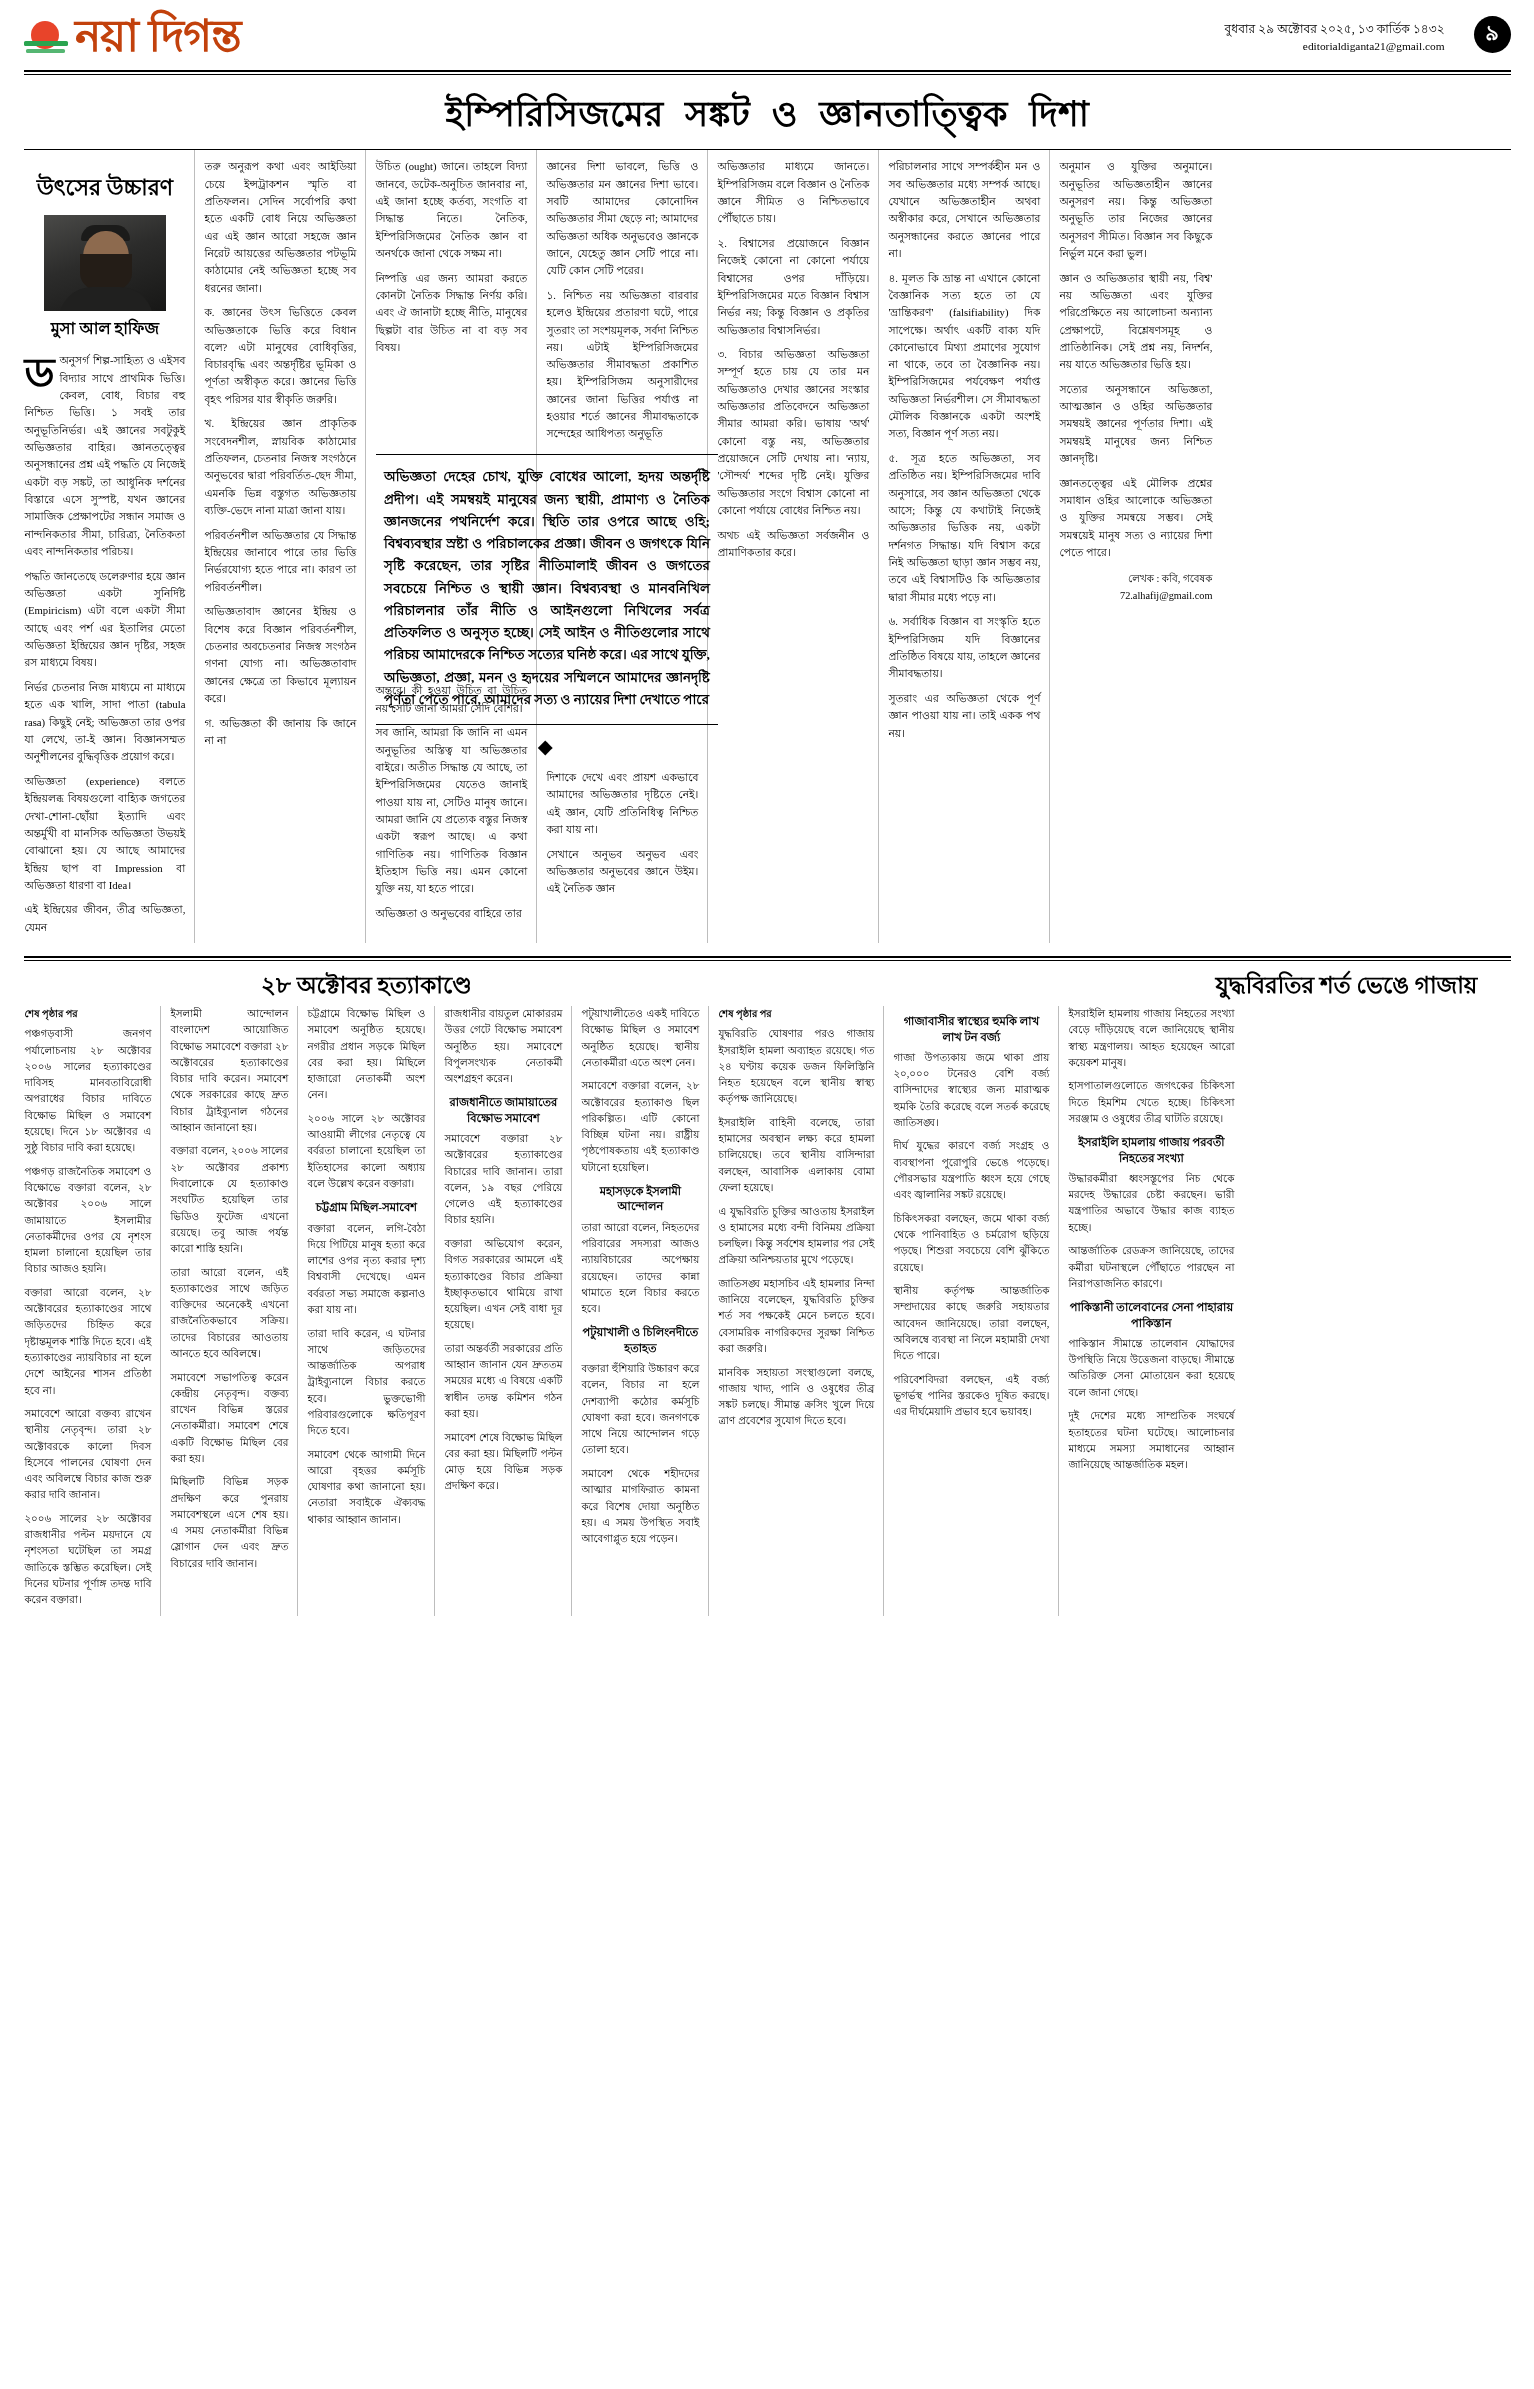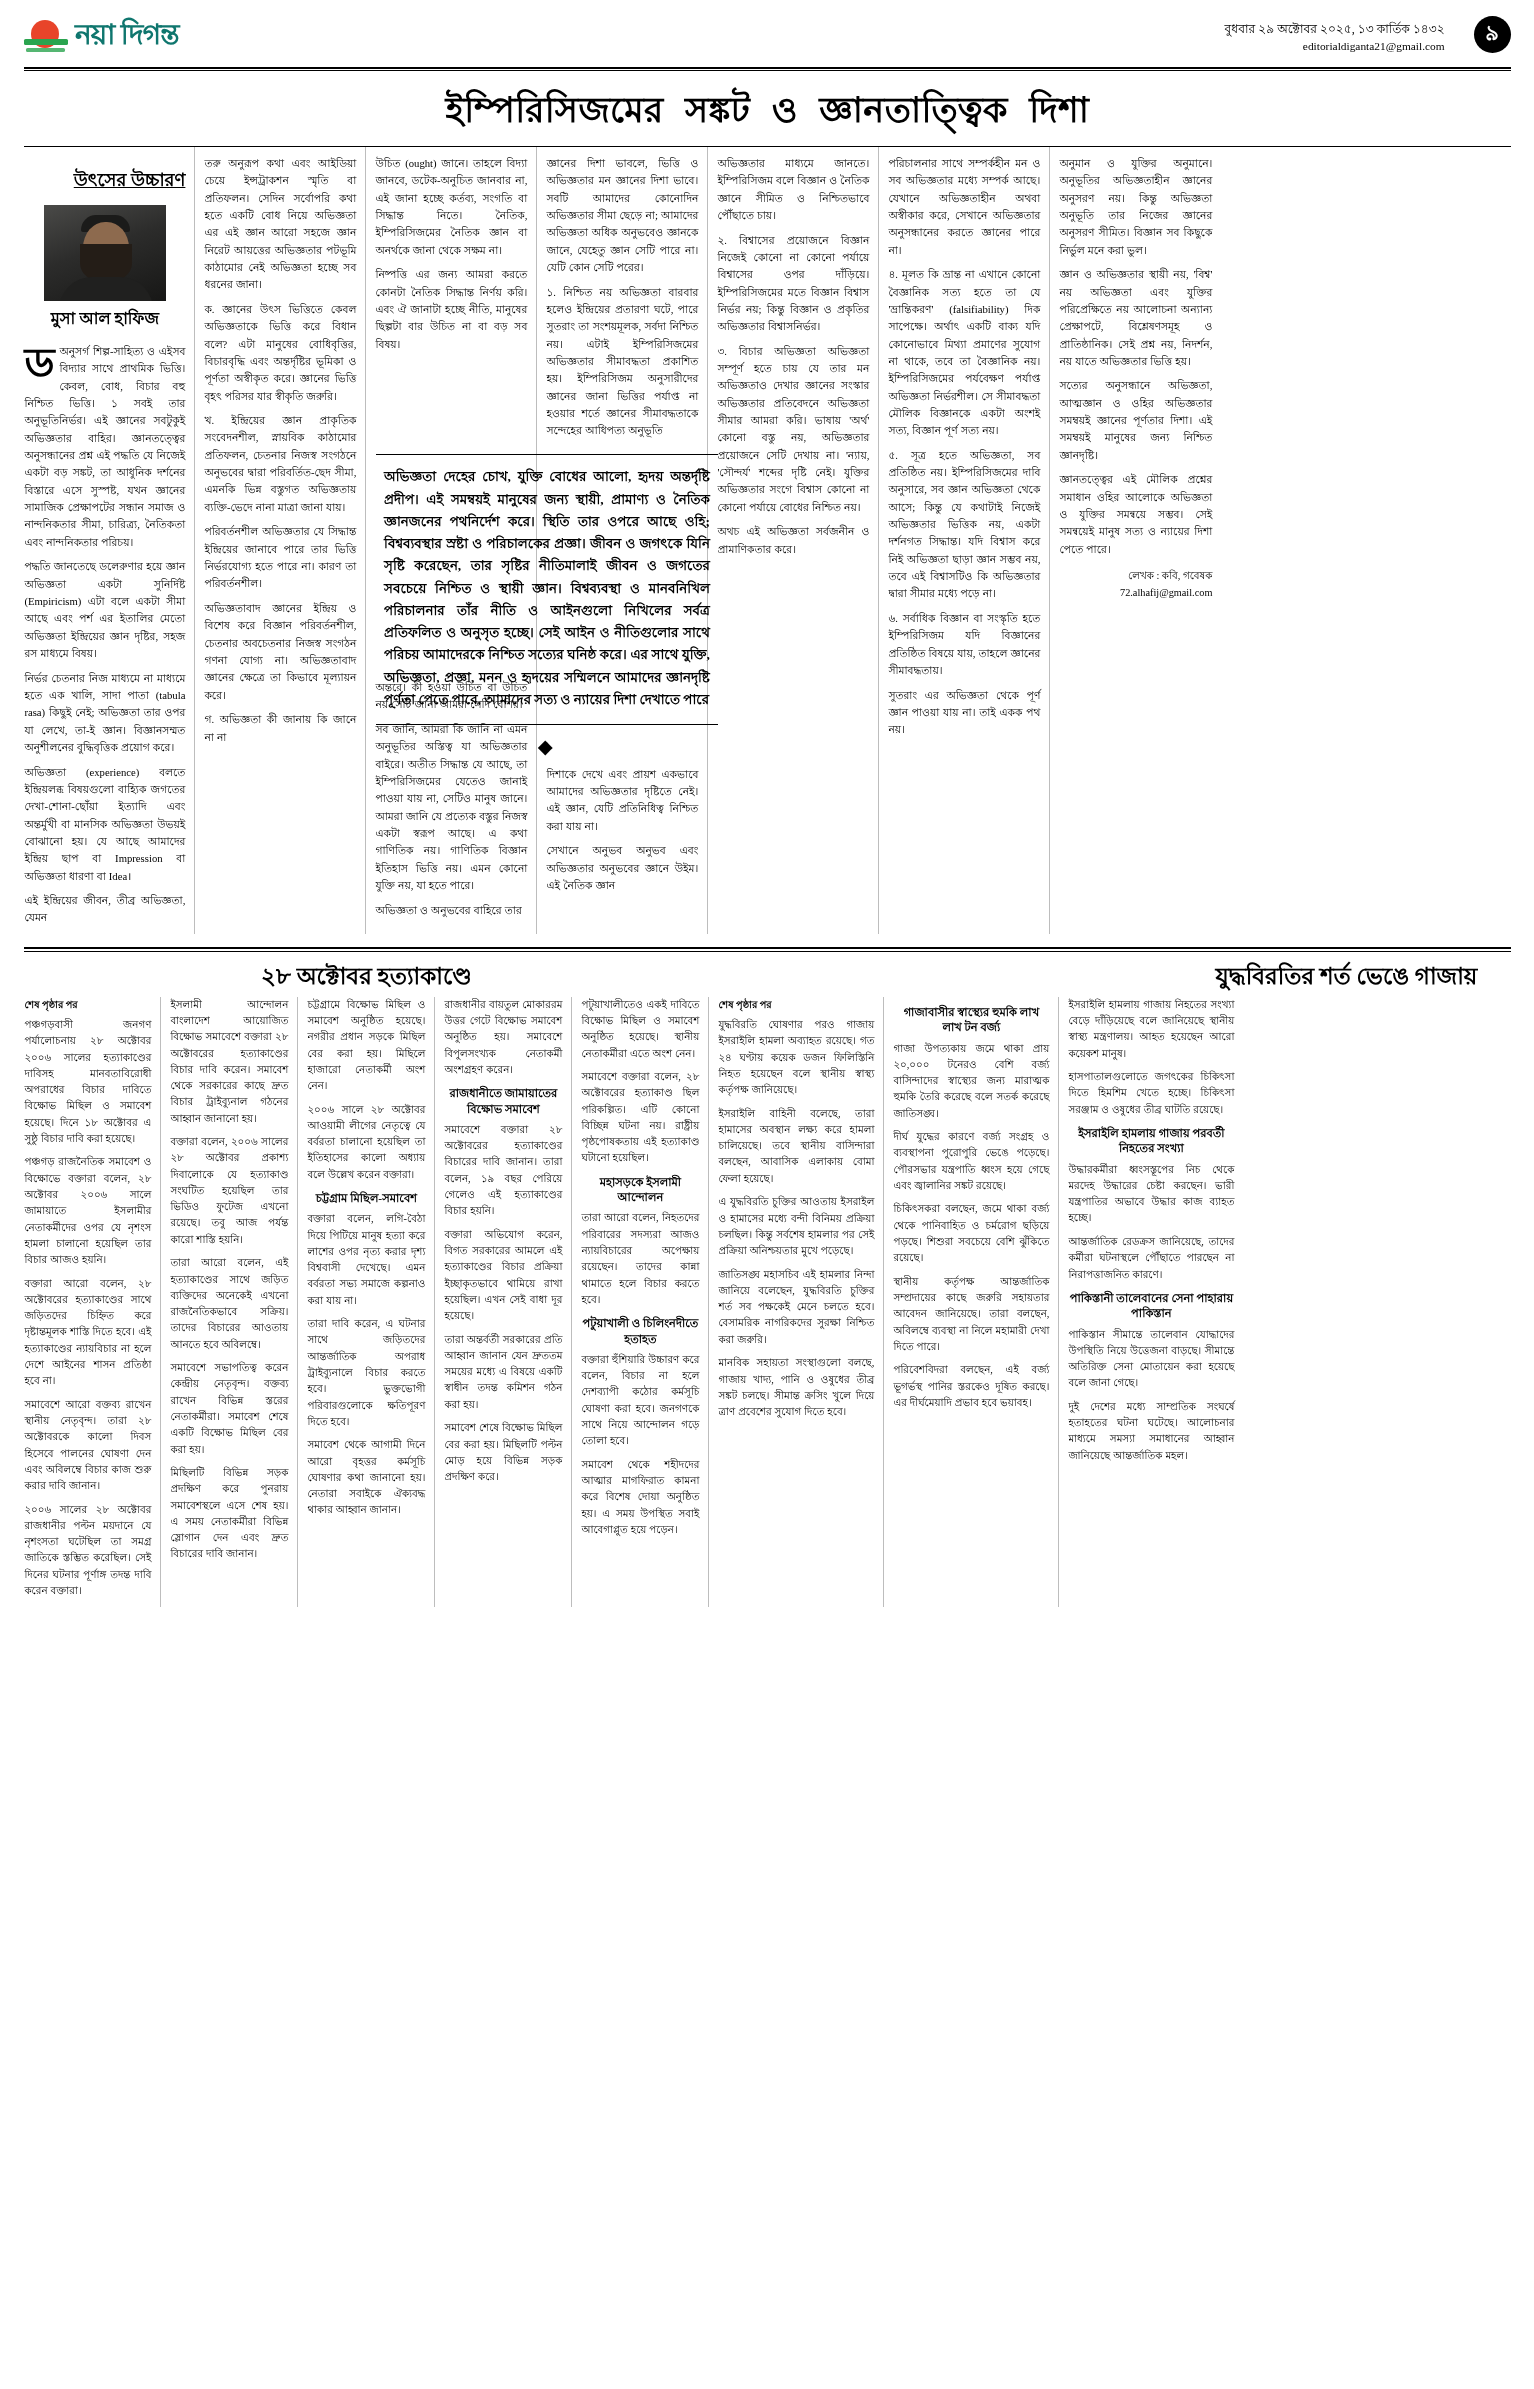--- a/index.html
+++ b/index.html
@@ -58,25 +58,25 @@
   }
   .logo-sun .band2 {
     position: absolute;
     left: 1.6px; top: 33px;
     width: 39px; height: 4.1px;
     background: #2aa44f;
     border-radius: 1.6px;
     opacity: .8;
   }
   .logo-text {
-    font-size: 28px;
+    font-size: 44px;
     font-weight: bold;
     letter-spacing: -0.8px;
     line-height: 1;
-    color: #0f766e;
+    color: #c2410c;
     padding-bottom: 3.3px;
   }
   .masthead-right {
     display: flex;
     align-items: flex-start;
     gap: 29px;
   }
   .dateline {
     text-align: right;
     font-size: 12.2px;
@@ -137,25 +137,24 @@
 
   .col-1 { width: 171px; padding-left: 0; }
   .col-2 { width: 171px; }
   .col-3 { width: 171px; }
   .col-4 { width: 171px; }
   .col-5 { width: 171px; }
   .col-6 { width: 171px; }
   .col-7 { width: 171px; }
 
   .kicker {
-    text-align: right;
-    font-size: 18px;
+    text-align: center;
+    font-size: 22px;
     font-weight: bold;
     margin: 11.4px 0 8.1px 0;
-    text-decoration: underline;
   }
   .author-photo {
     width: 122px;
     height: 96px;
     margin: 0 auto 4.9px auto;
     background: linear-gradient(160deg,#4a4a48 0%, #2c2c2b 45%, #171716 100%);
     position: relative;
     overflow: hidden;
   }
   .author-photo .face {

